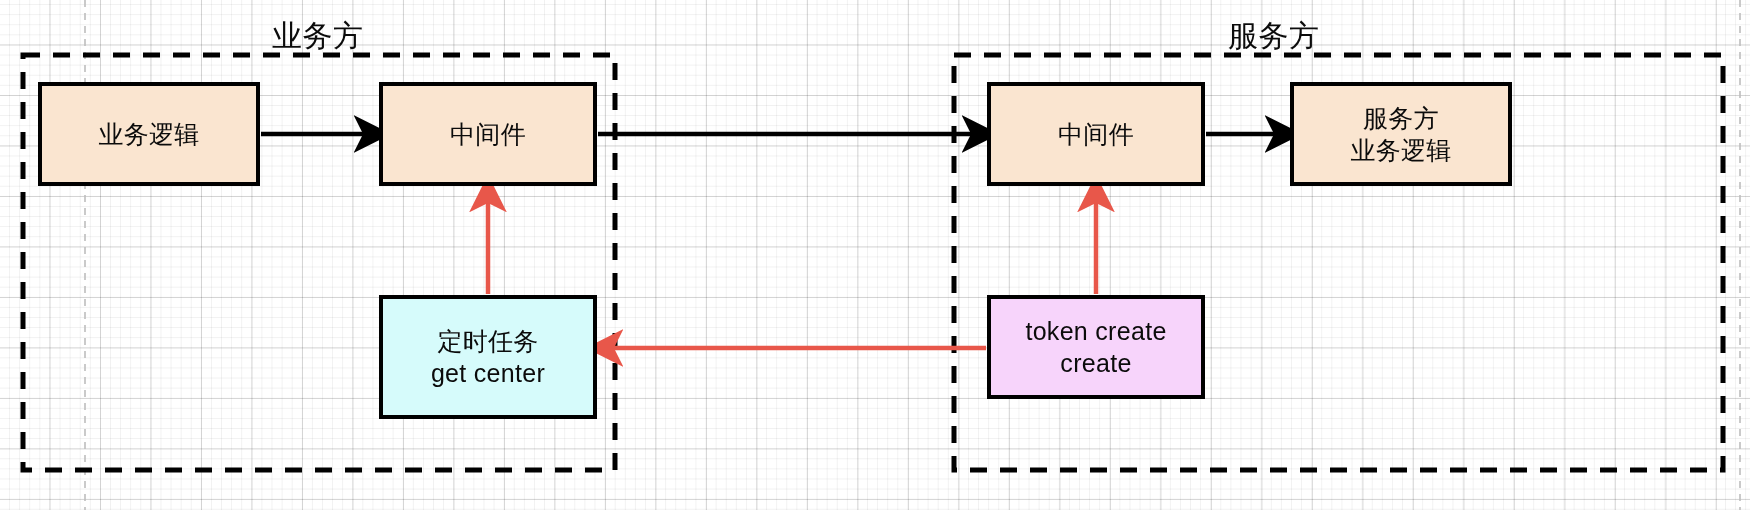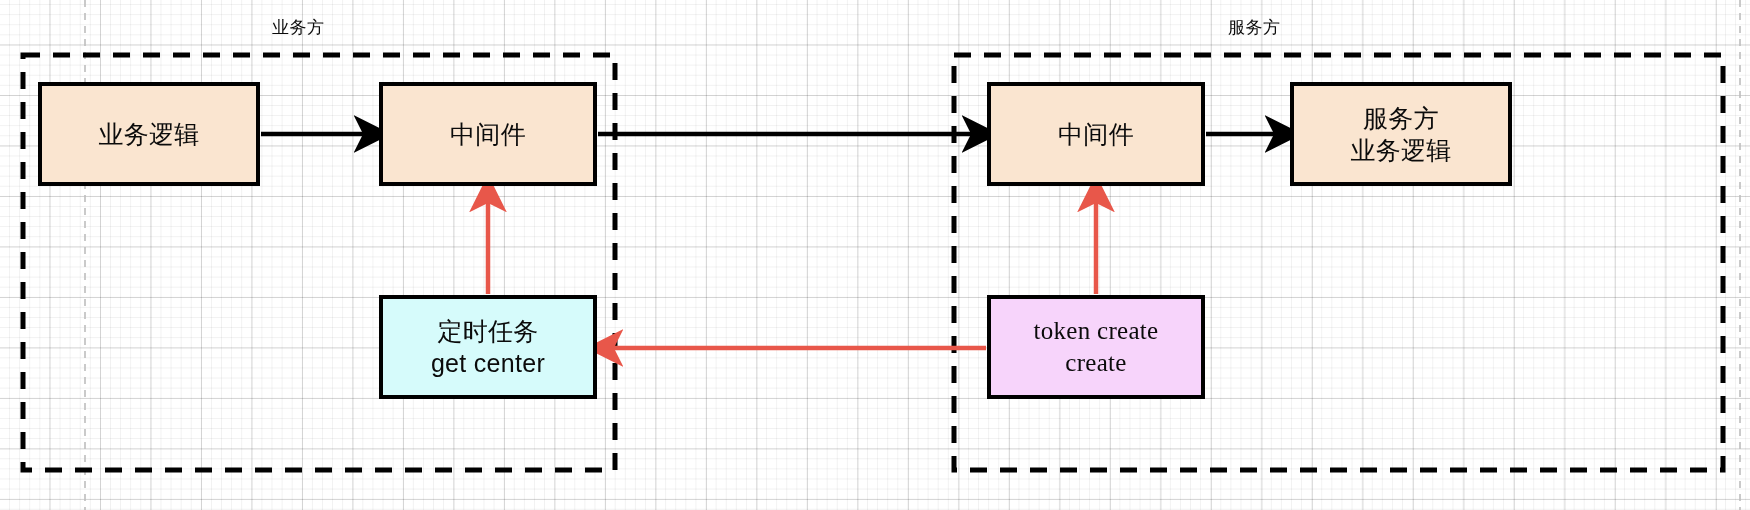--- a/index.html
+++ b/index.html
@@ -45,21 +45,21 @@
     font-size: 25px;
     line-height: 1.28;
     color: #0b0b0b;
     text-align: center;
     letter-spacing: 0.3px;
     z-index: 3;
   }
   .node .line { display: block; white-space: nowrap; }
   .zone-label {
     position: absolute;
-    font-size: 17px;
+    font-size: 30px;
     color: #0b0b0b;
     white-space: nowrap;
     z-index: 4;
     letter-spacing: 0.5px;
   }
 </style>
 </head>
 <body>
 
 <div id="canvas">
@@ -109,23 +109,23 @@
 
   <div class="node" style="left:987px; top:82px; width:218px; height:104px; background:#fae5d0;">
     <span class="line">中间件</span>
   </div>
 
   <div class="node" style="left:1290px; top:82px; width:222px; height:104px; background:#fae5d0;">
     <span class="line">服务方</span>
     <span class="line">业务逻辑</span>
   </div>
 
-  <div class="node" style="left:379px; top:295px; width:218px; height:104px; background:#d6fbfb;">
+  <div class="node" style="left:379px; top:295px; width:218px; height:124px; background:#d6fbfb;">
     <span class="line">定时任务</span>
     <span class="line">get center</span>
   </div>
 
-  <div class="node" style="left:987px; top:295px; width:218px; height:104px; background:#f7d4fb;font-family:Liberation Serif, serif;">
+  <div class="node" style="left:987px; top:295px; width:218px; height:104px; background:#f7d4fb;">
     <span class="line">token create</span>
     <span class="line">create</span>
   </div>
 
 </div>
 
 </body></html>

